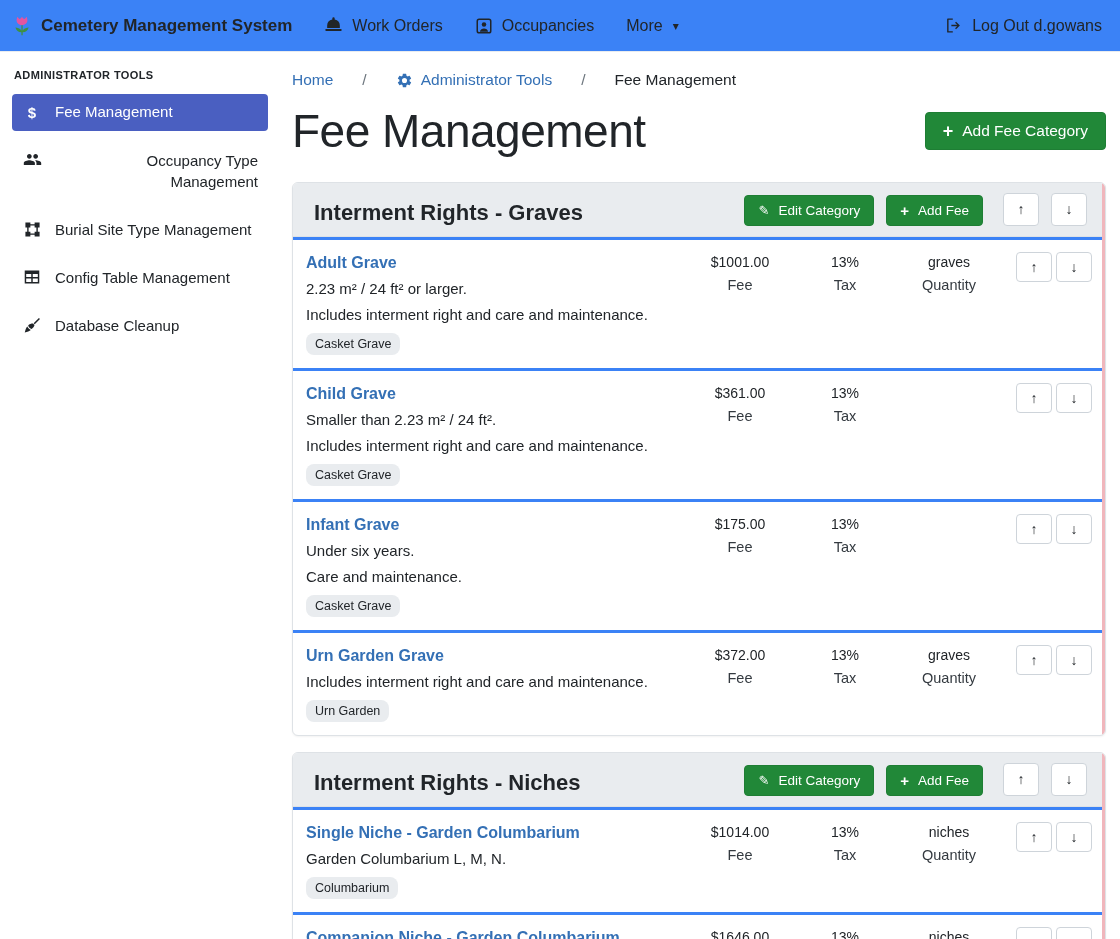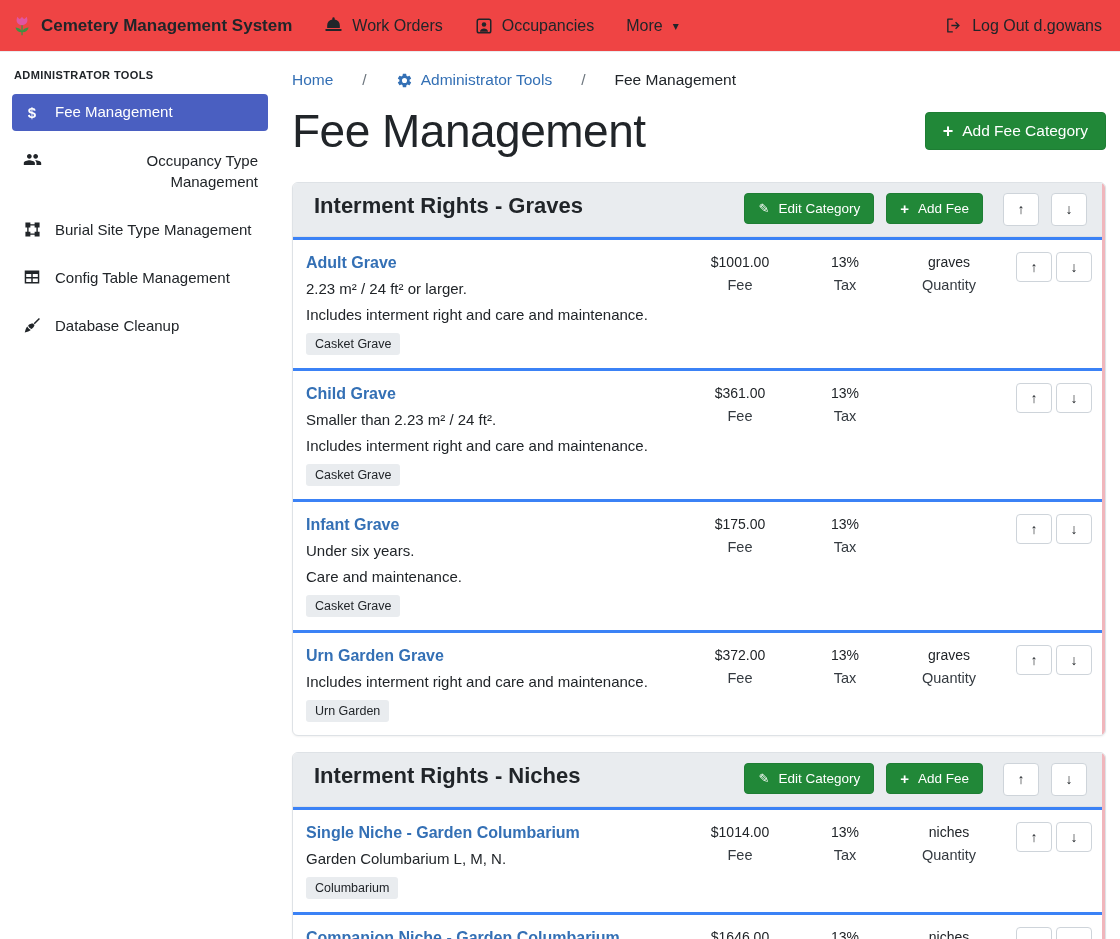--- a/index.html
+++ b/index.html
@@ -9,21 +9,21 @@
     font-family: "Liberation Sans", sans-serif;
     color: #212529;
     background: #fff;
   }
   button { font-family: inherit; }
   a { text-decoration: none; color: inherit; text-align: right; }
 
   
   .navbar {
     height: 52px;
-    background: #ef4444;
+    background: #3b82f6;
     border-bottom: 1px solid #e9ecef;
     display: flex;
     align-items: center;
     padding: 0 18px 0 12px;
   }
   .brand { display: flex; align-items: center; gap: 9px; font-size: 17px; font-weight: 700; cursor: pointer; }
   .logo svg { display: block; }
   .nav-links { display: flex; align-items: center; gap: 32px; margin-left: 32px; }
   .nav-link { display: flex; align-items: center; gap: 9px; font-size: 16px; cursor: pointer; }
   .nav-icon { display: flex; align-items: center; }
@@ -86,41 +86,41 @@
     margin-bottom: 16px; overflow: hidden;
     box-shadow: 0 1px 2px rgba(0,0,0,.05);
     background: #fff;
   }
   .card-scrollbar {
     position: absolute; top: 0; right: 0; bottom: 0; width: 3px;
     background: var(--scrollbar-pink, #f0b6bc); z-index: 2;
   }
   .card-header {
     background: #e9ecef; border-bottom: 1px solid #dee2e6;
-    display: flex; align-items: flex-start; gap: 12px;
+    display: flex; align-items: flex-end; gap: 12px;
     padding: 10px 18px 10px 21px;
   }
   .card-title { font-size: 22px; font-weight: 600; margin-right: auto; }
   .card-header .arrow-btn { height: 33px; }
   .card-header .arrow-btn.first { margin-left: 8px; }
 
   .fee-row {
     display: flex; align-items: flex-start;
     padding: 12px 13px 13px;
     border-top: 3px solid #3b82f6;
   }
   .fee-row:first-of-type { border-top: none; }
   .fee-main { flex: 1 1 auto; min-width: 0; padding-top: 2px; }
   .fee-name {
     display: inline-block; color: var(--link-blue, #3470b5);
     font-weight: 600; font-size: 16px; margin-bottom: 8px; cursor: pointer;
   }
   .fee-desc { font-size: 15px; line-height: 1.2; margin-bottom: 8px; }
   .badge {
-    display: inline-block; background: #e9ecef; border-radius: 3px;
+    display: inline-block; background: #e9ecef; border-radius: 8px;
     font-size: 12.5px; padding: 4px 9px; color: #212529; margin-top: 1px;
   }
   .fee-col { text-align: center; padding-top: 2px; }
   .col-fee { flex: 0 0 120px; }
   .col-tax { flex: 0 0 90px; }
   .col-qty { flex: 0 0 118px; }
   .fee-col .val { font-size: 14px; margin-bottom: 7px; }
   .fee-col .lbl { font-size: 14.5px; color: #343a40; }
   .row-arrows { display: flex; gap: 4px; margin-left: 8px; }
 </style>

